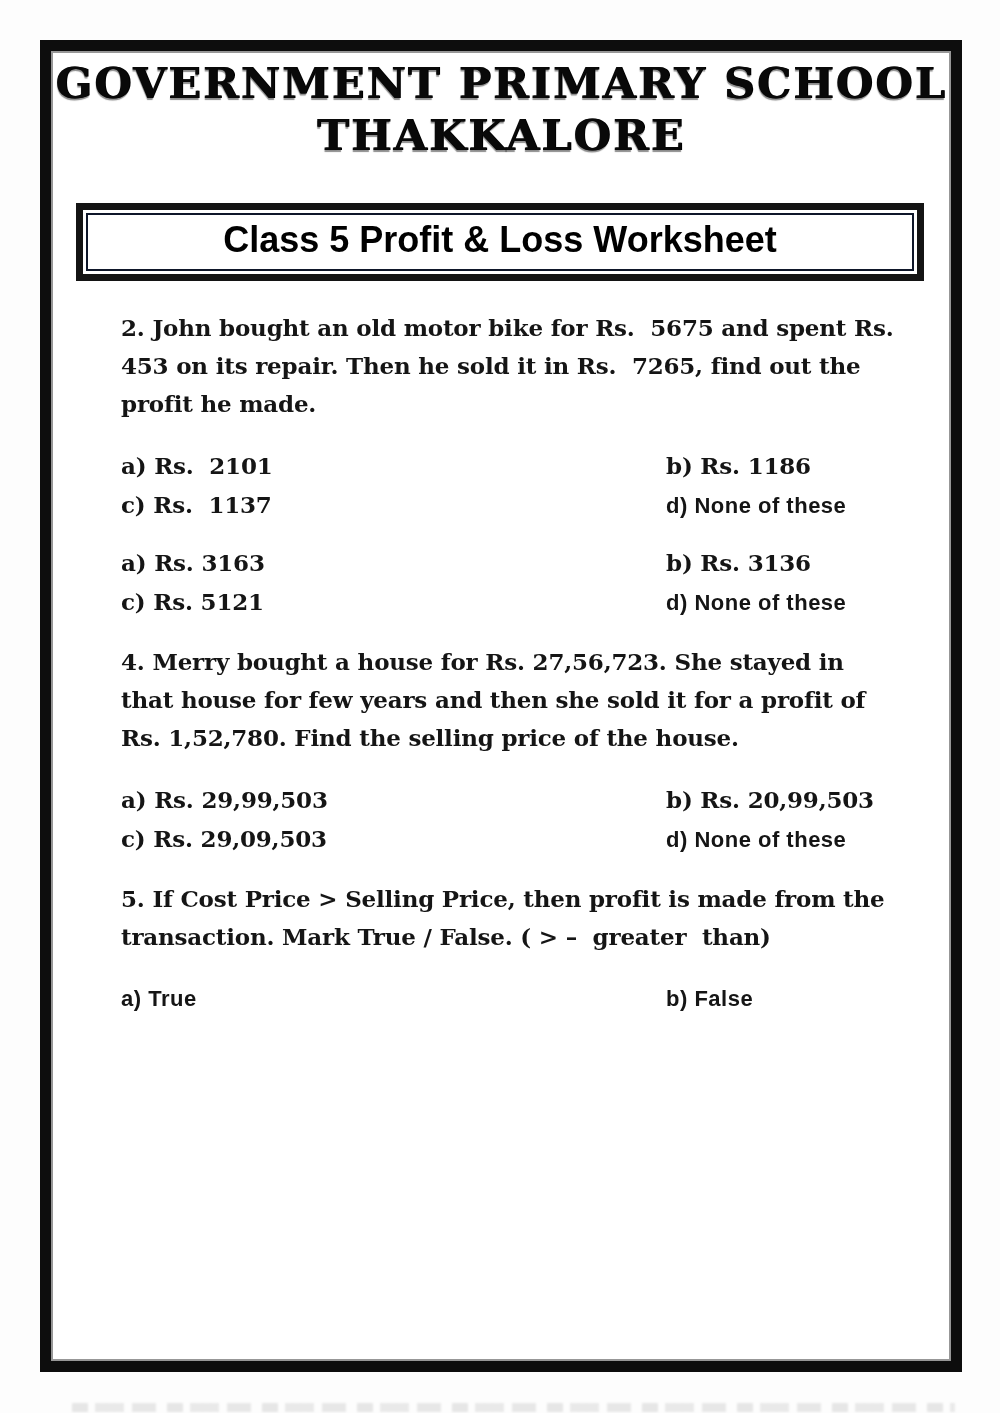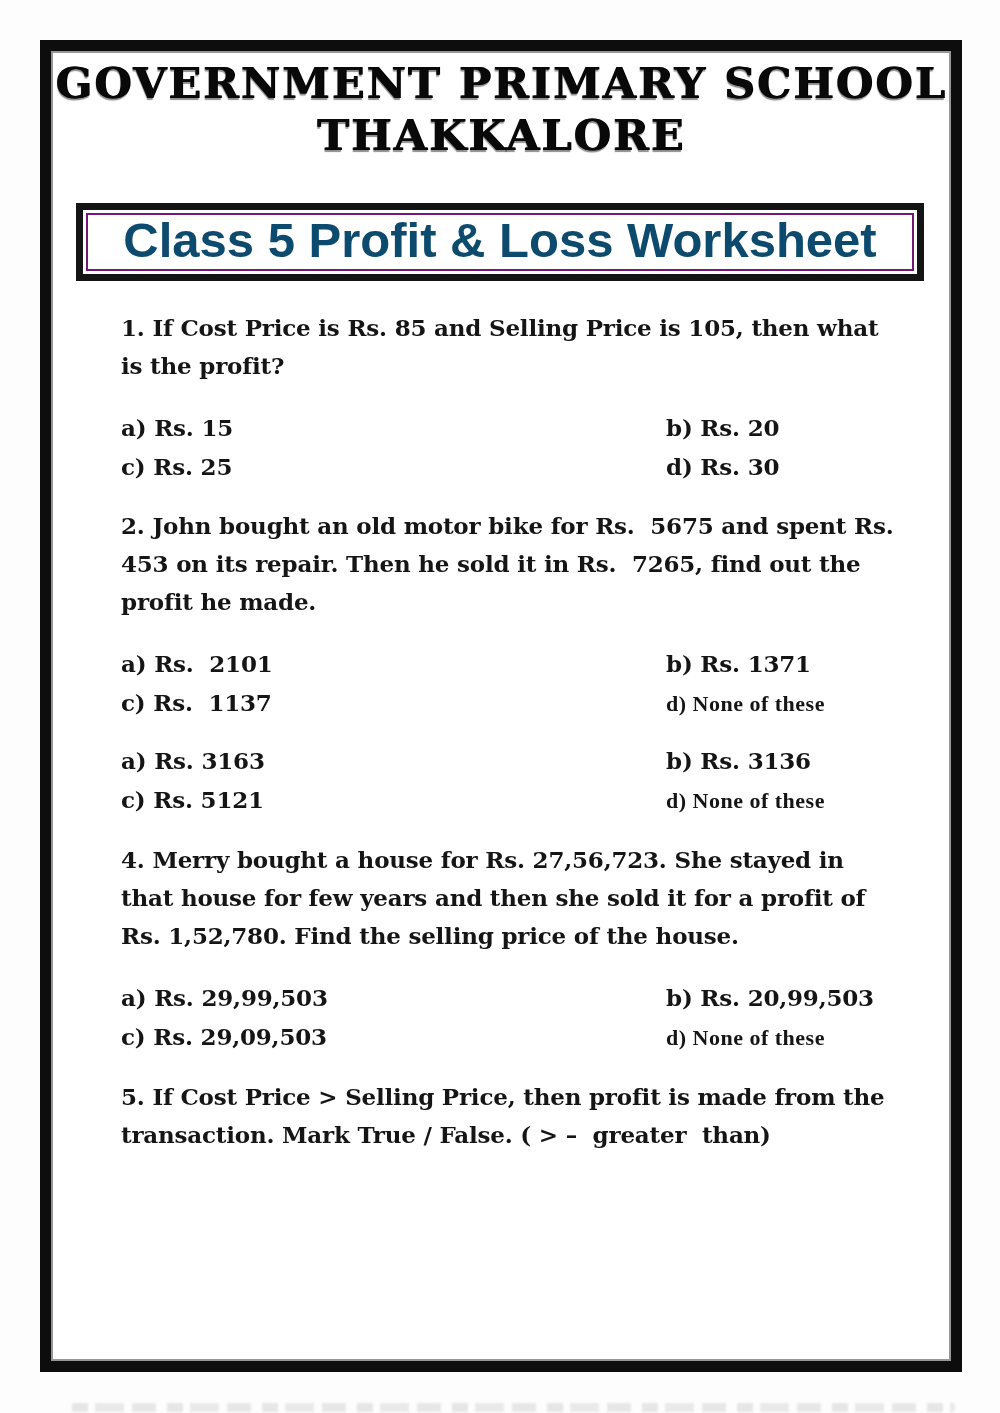--- a/index.html
+++ b/index.html
@@ -40,28 +40,28 @@
   }
 
   
   .title-box {
     margin: 42px 25px 0 23px;
     border: 7px solid #141414;
     padding: 3px;
     background: #ffffff;
   }
   .title-box-inner {
-    border: 2px solid #701a75;
+    border: 2px solid #0f172a;
     padding: 4px 0 8px 0;
     text-align: center;
     font-family: "Liberation Sans", sans-serif;
     font-weight: bold;
-    font-size: 49px;
+    font-size: 36px;
     line-height: 42px;
-    color: #0c4a6e;
+    color: #000000;
   }
 
   
   .content {
     padding: 28px 48px 0 68px;
   }
   .question { margin-bottom: 23px; }
   .q-text {
     font-weight: bold;
     font-size: 23px;
@@ -79,21 +79,21 @@
   .opt {
     font-weight: bold;
     font-size: 23px;
     line-height: 34px;
     letter-spacing: -0.2px;
     white-space: pre-wrap;
     cursor: pointer;
   }
   .opt-left { width: 545px; flex: none; }
   .opt.mono {
-    font-family: Liberation Serif, serif;
+    font-family: Liberation Sans, sans-serif;
     font-weight: 600;
     font-size: 22px;
     letter-spacing: 0.5px;
   }
 
   
   .cutoff {
     position: absolute; left: 72px; right: 45px; bottom: 1px; height: 9px;
     background: repeating-linear-gradient(90deg,
       rgba(125,125,125,0.45) 0 16px, transparent 16px 23px,
@@ -112,37 +112,26 @@
 
       <div class="school-line">GOVERNMENT PRIMARY SCHOOL</div>
       <div class="school-line">THAKKALORE</div>
 
       <div class="title-box">
         <div class="title-box-inner">Class 5 Profit &amp; Loss Worksheet</div>
       </div>
 
       <div class="content">
 
-        <section class="question">
-          <p class="q-text">1. If Cost Price is Rs. 85 and Selling Price is 105, then what is the profit?</p>
-          <div class="opt-row">
-            <span class="opt opt-left">a) Rs. 15</span>
-            <span class="opt">b) Rs. 20</span>
-          </div>
-          <div class="opt-row">
-            <span class="opt opt-left">c) Rs. 25</span>
-            <span class="opt">d) Rs. 30</span>
-          </div>
-        </section>
 
         <section class="question">
           <p class="q-text">2. John bought an old motor bike for Rs.  5675 and spent Rs. 453 on its repair. Then he sold it in Rs.  7265, find out the profit he made.</p>
           <div class="opt-row">
             <span class="opt opt-left">a) Rs.  2101</span>
-            <span class="opt">b) Rs. 1371</span>
+            <span class="opt">b) Rs. 1186</span>
           </div>
           <div class="opt-row">
             <span class="opt opt-left">c) Rs.  1137</span>
             <span class="opt mono">d) None of these</span>
           </div>
         </section>
 
         <section class="question">
           <div class="opt-row">
             <span class="opt opt-left">a) Rs. 3163</span>
@@ -161,20 +150,24 @@
             <span class="opt">b) Rs. 20,99,503</span>
           </div>
           <div class="opt-row">
             <span class="opt opt-left">c) Rs. 29,09,503</span>
             <span class="opt mono">d) None of these</span>
           </div>
         </section>
 
         <section class="question">
           <p class="q-text">5. If Cost Price &gt; Selling Price, then profit is made from the transaction. Mark True / False. ( &gt; –  greater  than)</p>
+          <div class="opt-row">
+            <span class="opt opt-left mono">a) True</span>
+            <span class="opt mono">b) False</span>
+          </div>
         </section>
 
       </div>
     </div>
   </div>
 
   <div class="cutoff"></div>
 </div>
 
 </body></html>

